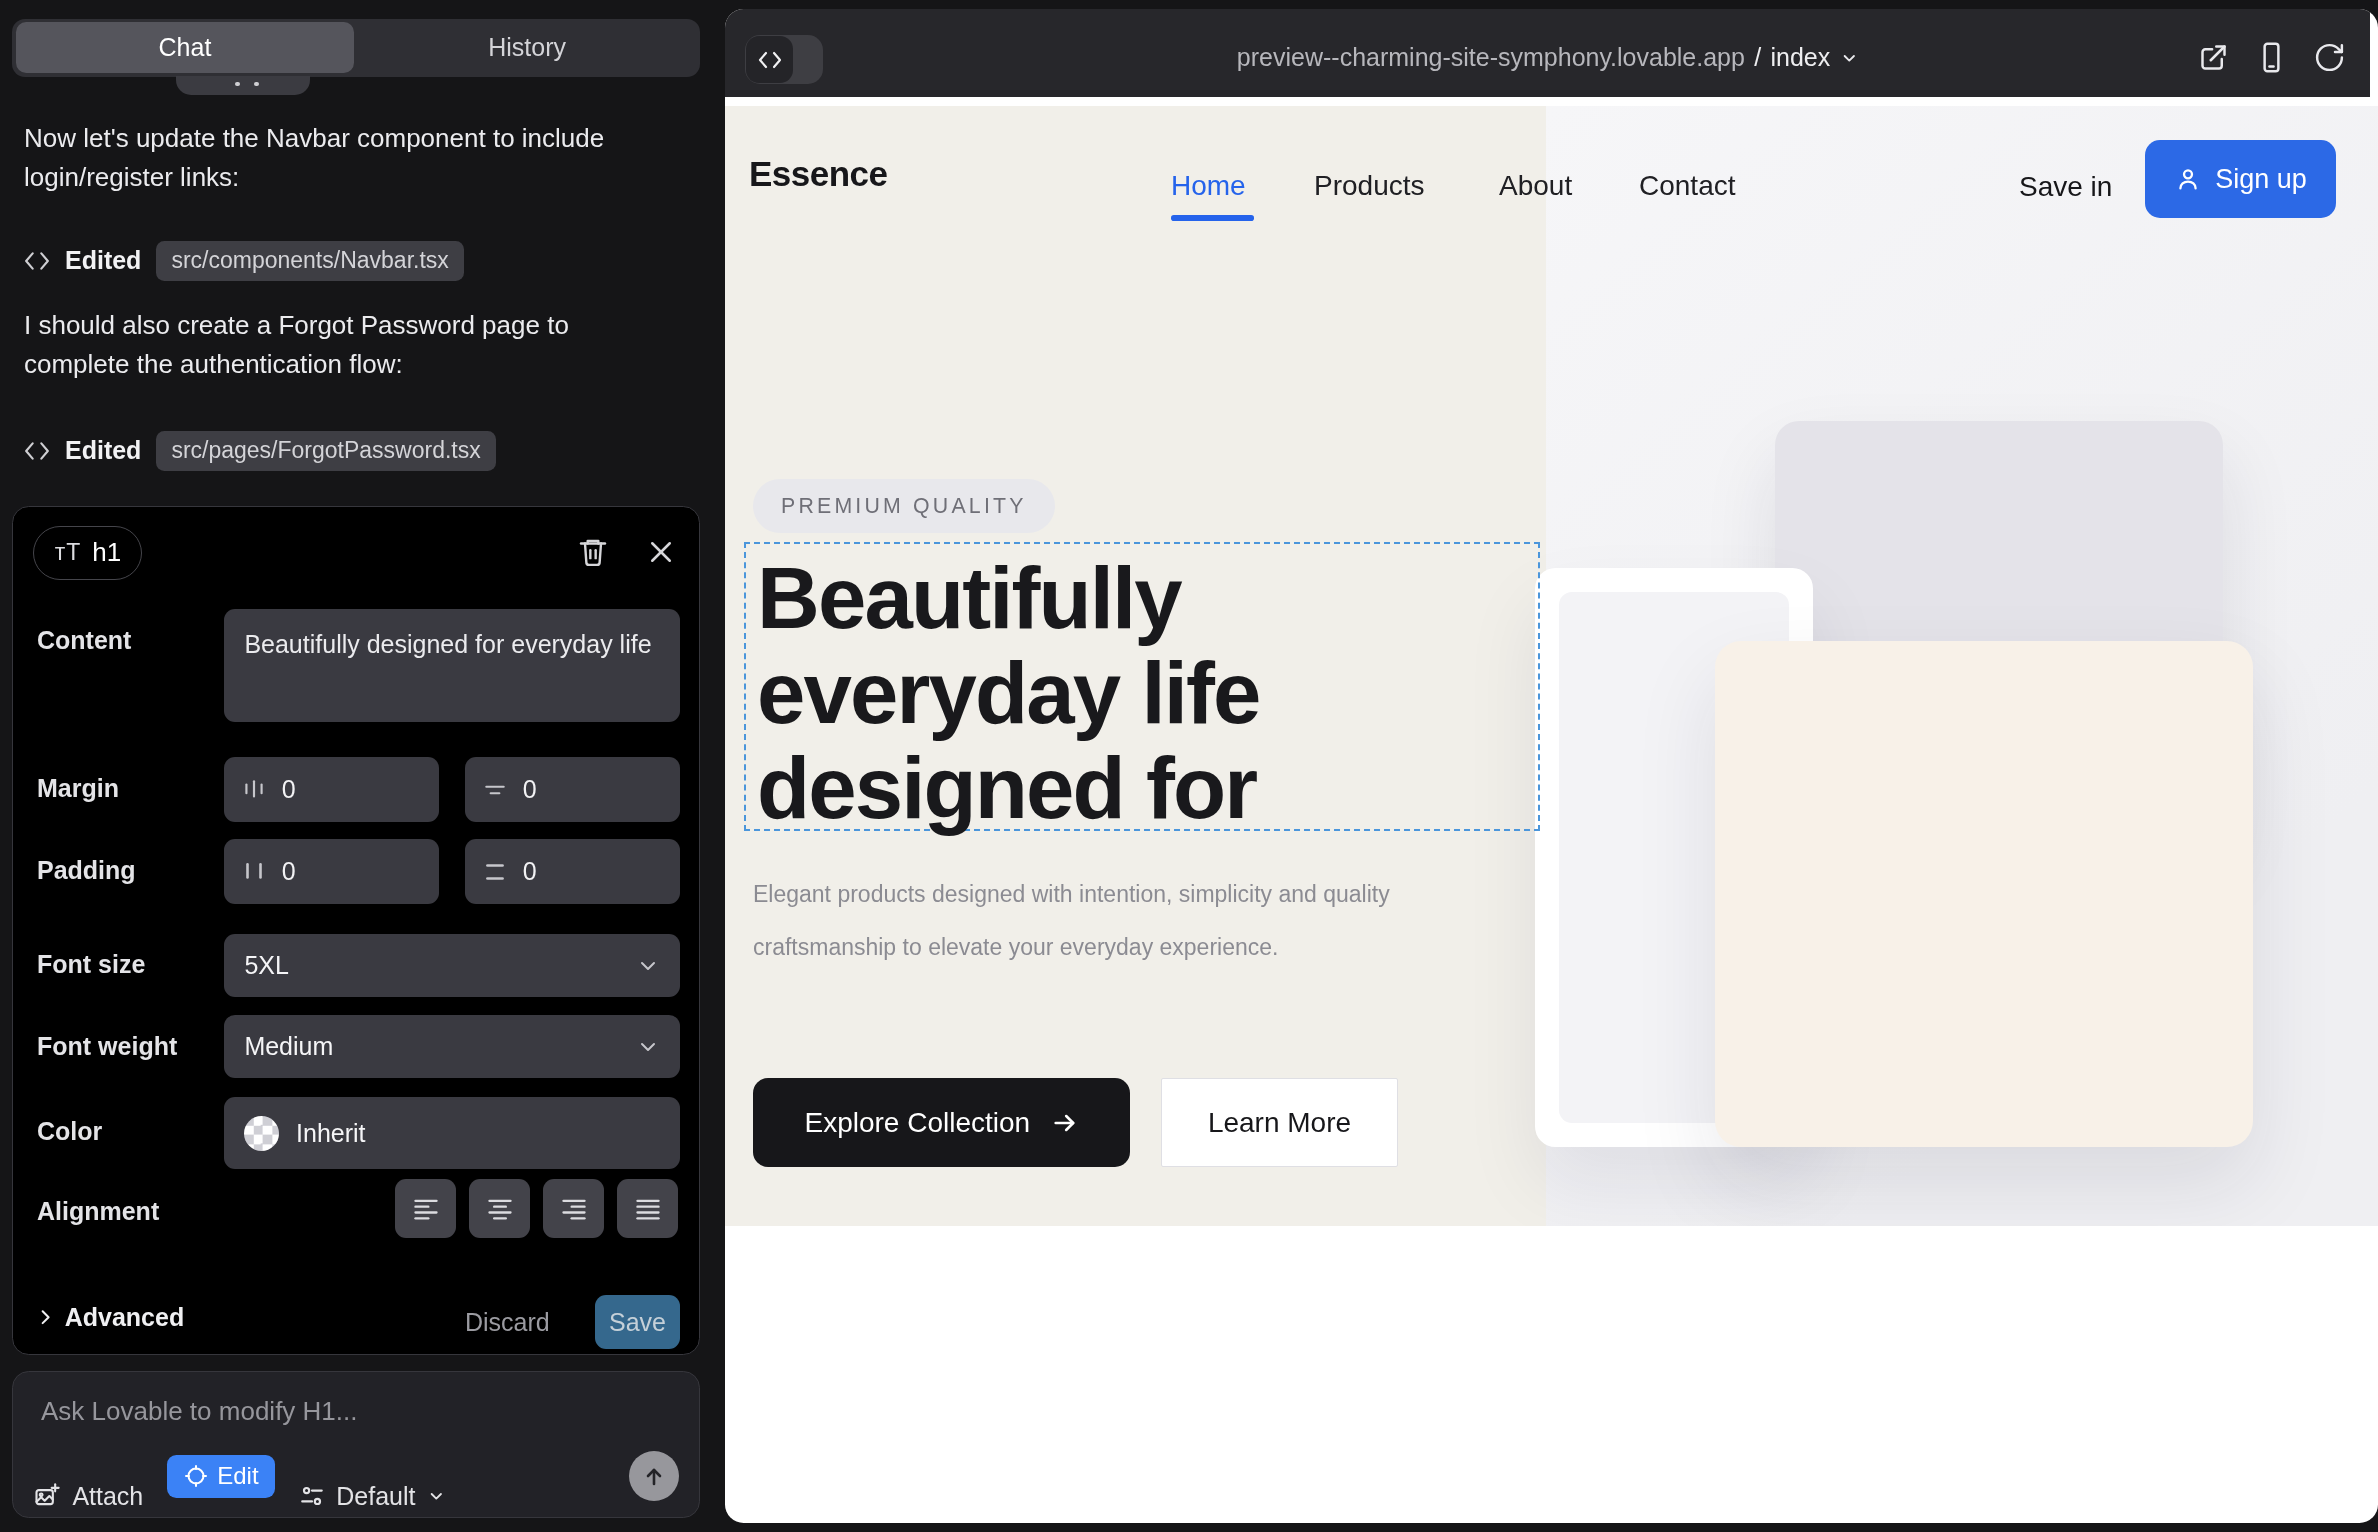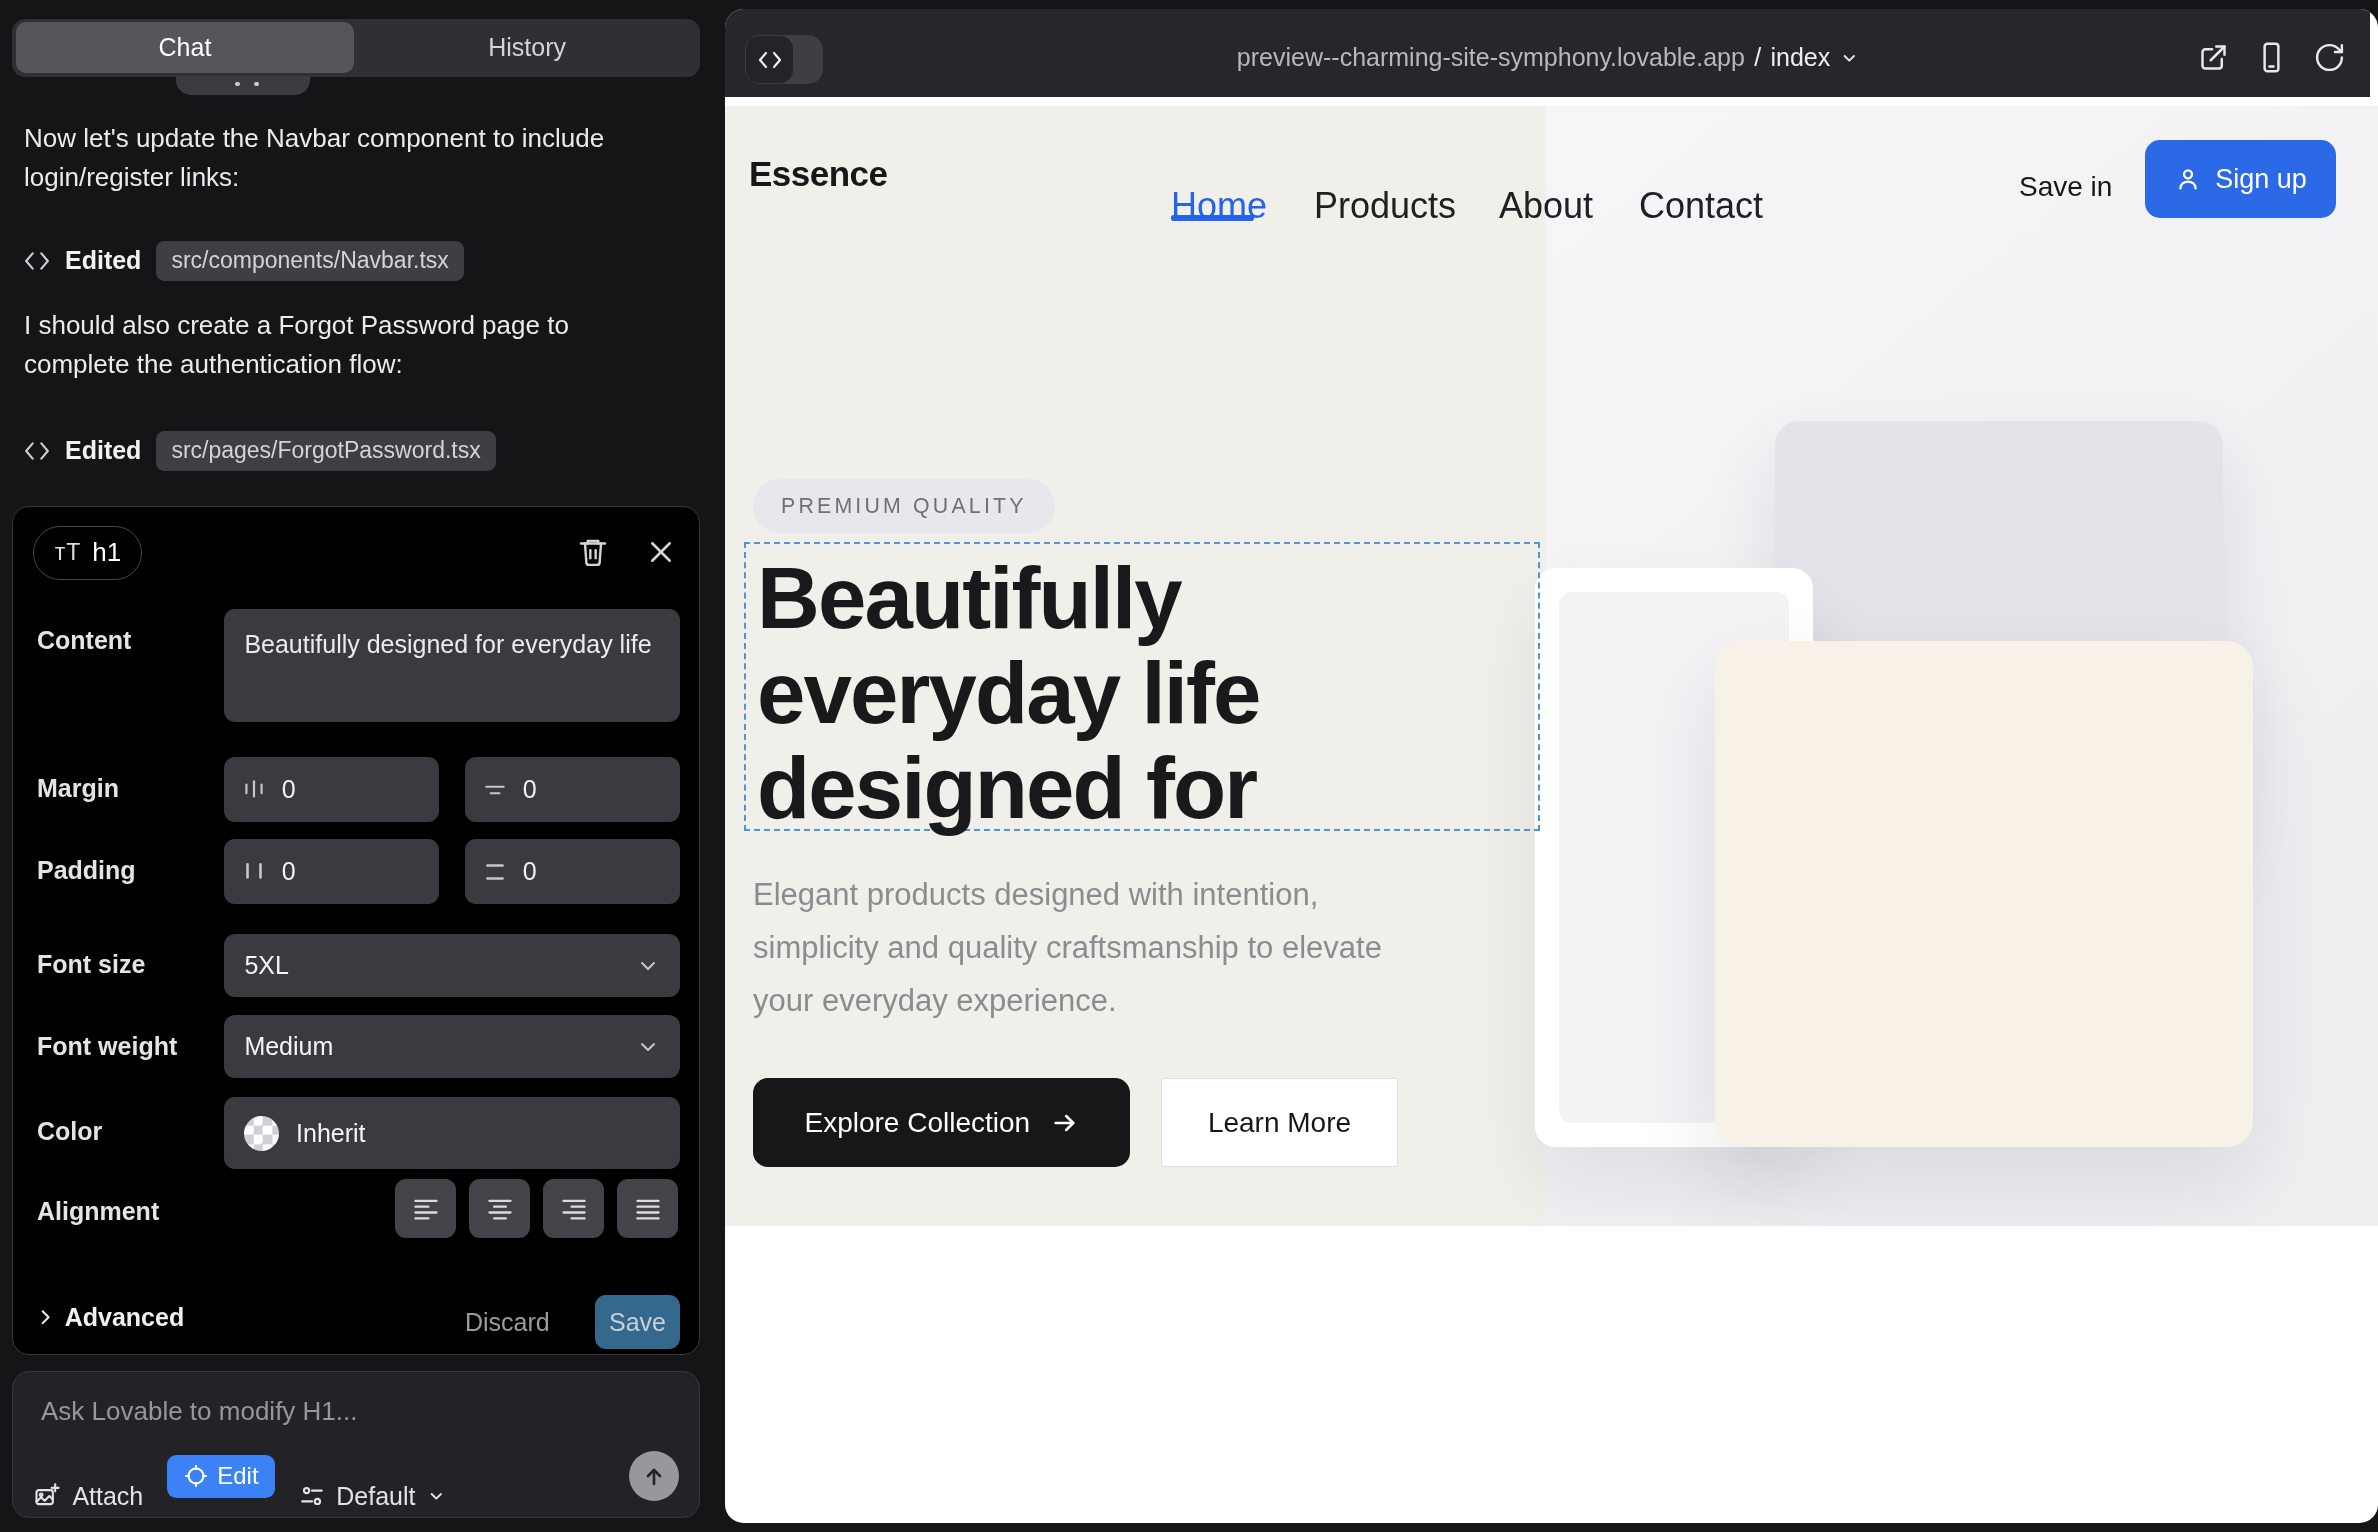--- a/index.html
+++ b/index.html
@@ -78,32 +78,32 @@
          clip-path:polygon(0 100%,100% 10%,100% 100%);}
   .shpGray{left:1050px;top:315px;width:448px;height:417px;border-radius:24px;background:#e4e3e9;
            box-shadow:0 37px 74px rgba(30,30,60,.10);}
   .shpWhite{left:810px;top:462px;width:278px;height:579px;border-radius:20.4px;background:#ffffff;
             box-shadow:0 37px 74px rgba(30,30,60,.08);}
   .shpWhiteIn{position:absolute;left:24px;top:24px;right:24px;bottom:24px;background:#f3f3f6;border-radius:13px;}
   .shpCream{left:990px;top:535px;width:538px;height:506px;border-radius:26px;background:#f8f1e8;
             box-shadow:0 37px 83px rgba(30,30,60,.10);}
 
   .logo{left:24px;top:48px;font-size:35px;font-weight:700;letter-spacing:-0.5px;color:#17171a;}
-  .navlink{top:79px;font-size:36px;color:#202024;}
+  .navlink{top:64px;font-size:28px;color:#202024;}
   .navlink.activelink{color:#2563eb;}
   .navunderline{left:446px;top:109px;width:83px;height:5.6px;background:#2563eb;border-radius:2.8px;}
   .signin{left:1294px;top:65px;font-size:28px;color:#17171a;}
   .signup{left:1420px;top:34px;width:191px;height:78px;background:#2c69e6;border-radius:15px;
           display:flex;align-items:center;justify-content:center;gap:13px;color:#ffffff;font-size:27px;}
   .badge{left:28px;top:373px;height:54px;padding:0 28px;border-radius:927px;background:#e8e8ec;
          display:flex;align-items:center;font-size:21.3px;letter-spacing:3.2px;color:#6f6f77;font-weight:500;}
   .dashedbox{left:18.6px;top:436px;width:796px;height:289px;border:2.8px dashed #4b96db;box-sizing:border-box;z-index:4;}
   .heading{left:32px;top:444px;z-index:4;font-size:87px;font-weight:600;line-height:95px;
            letter-spacing:-1.9px;color:#19191c;}
-  .para{left:28px;top:762px;width:686px;font-size:31px;line-height:53px;color:#8b8b92;z-index:3;}
+  .para{left:28px;top:762px;width:686px;font-size:23px;line-height:53px;color:#8b8b92;z-index:3;}
   .cta1{left:28px;top:972px;width:377px;height:89px;background:#17171a;border-radius:15px;z-index:3;
         display:flex;align-items:center;justify-content:center;gap:20.4px;color:#ffffff;font-size:28px;}
   .cta2{left:436px;top:972px;width:237px;height:89px;background:#ffffff;border:1.9px solid #dfdfe4;
         box-sizing:border-box;border-radius:2px;z-index:3;display:flex;align-items:center;justify-content:center;
         font-size:28px;color:#17171a;}
   .z1{z-index:1}.z3{z-index:3}
 </style>
 </head>
 <body>
 

